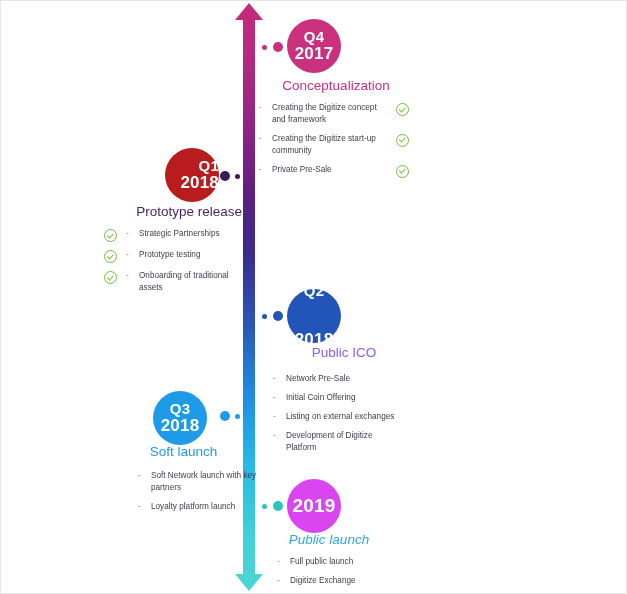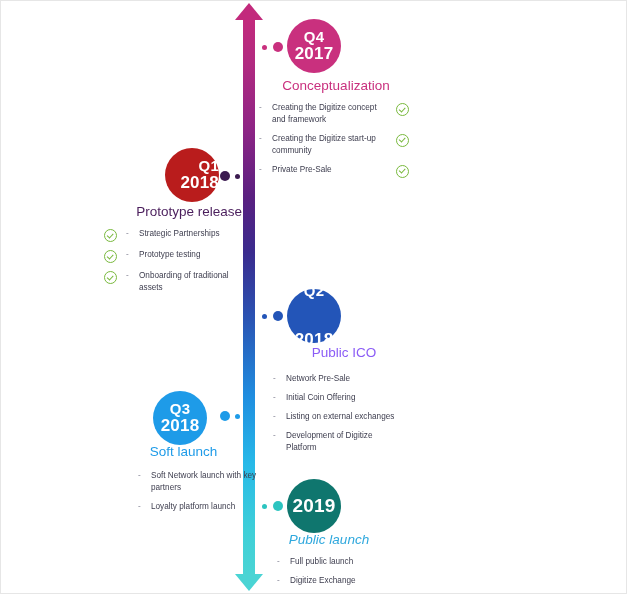--- a/index.html
+++ b/index.html
@@ -278,21 +278,21 @@
       <li>
         <span class="dash">-</span>
         <span class="txt">Loyalty platform launch</span>
       </li>
     </ul>
   </div>
 
   <div class="dot" style="left:261px; top:503px; width:5px; height:5px; background:#2cc4c0;"></div>
   <div class="dot" style="left:272px; top:500px; width:10px; height:10px; background:#2cc4c0;"></div>
 
-  <div class="node year-only" style="left:286px; top:478px; width:54px; height:54px; background:#0f766e;">
+  <div class="node year-only" style="left:286px; top:478px; width:54px; height:54px; background:#d946ef;">
     <span class="yr">2019</span>
   </div>
 
   <div class="block right" style="left:258px; top:531px; width:130px;">
     <div class="block-title" style="color:#2fa8dd; padding-left:10px;font-style:italic;">Public launch</div>
     <ul class="items w120" style="margin-left:18px;">
       <li>
         <span class="dash">-</span>
         <span class="txt">Full public launch</span>
       </li>

